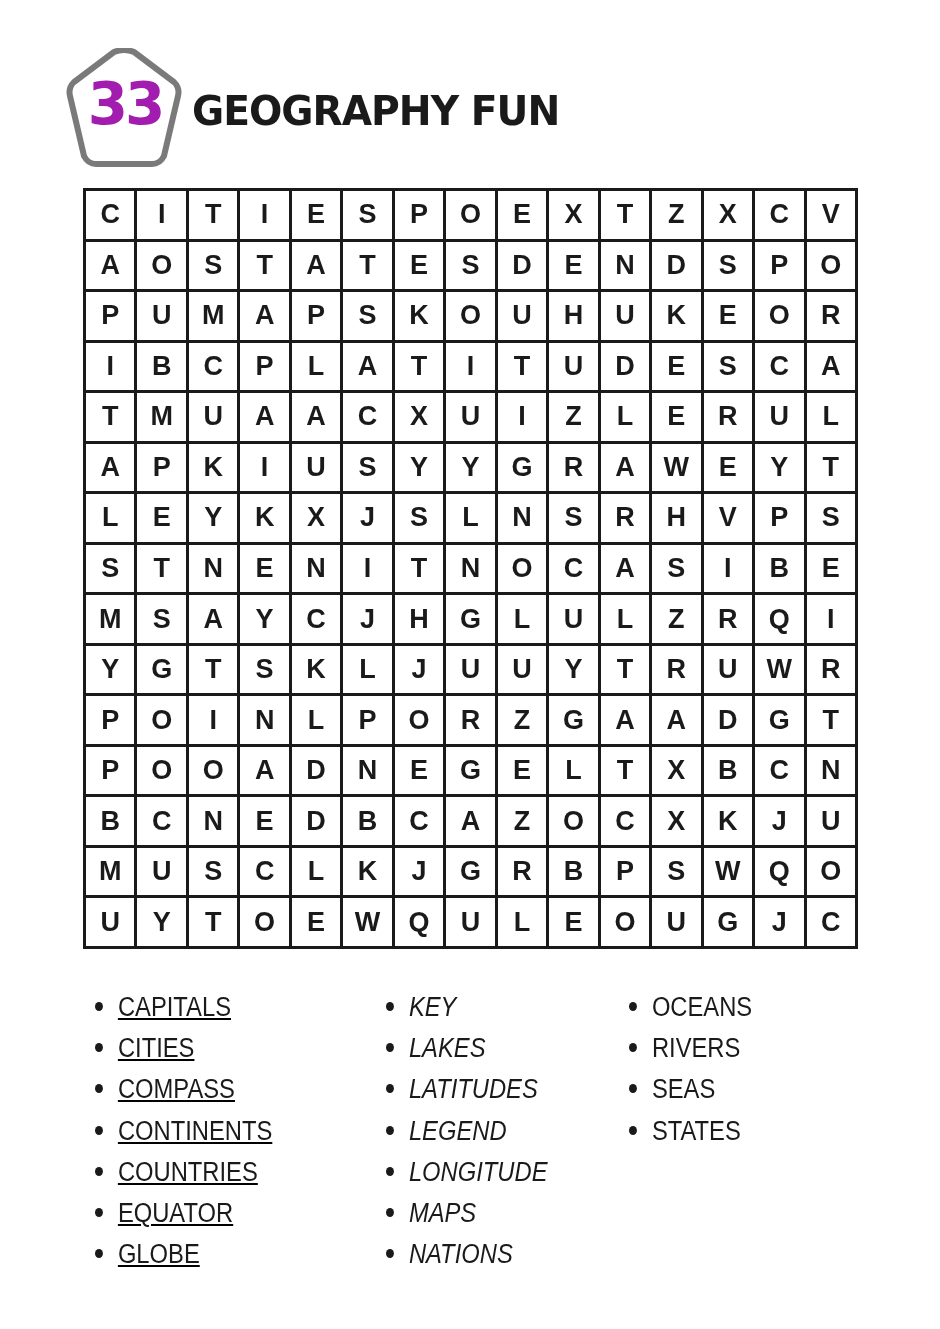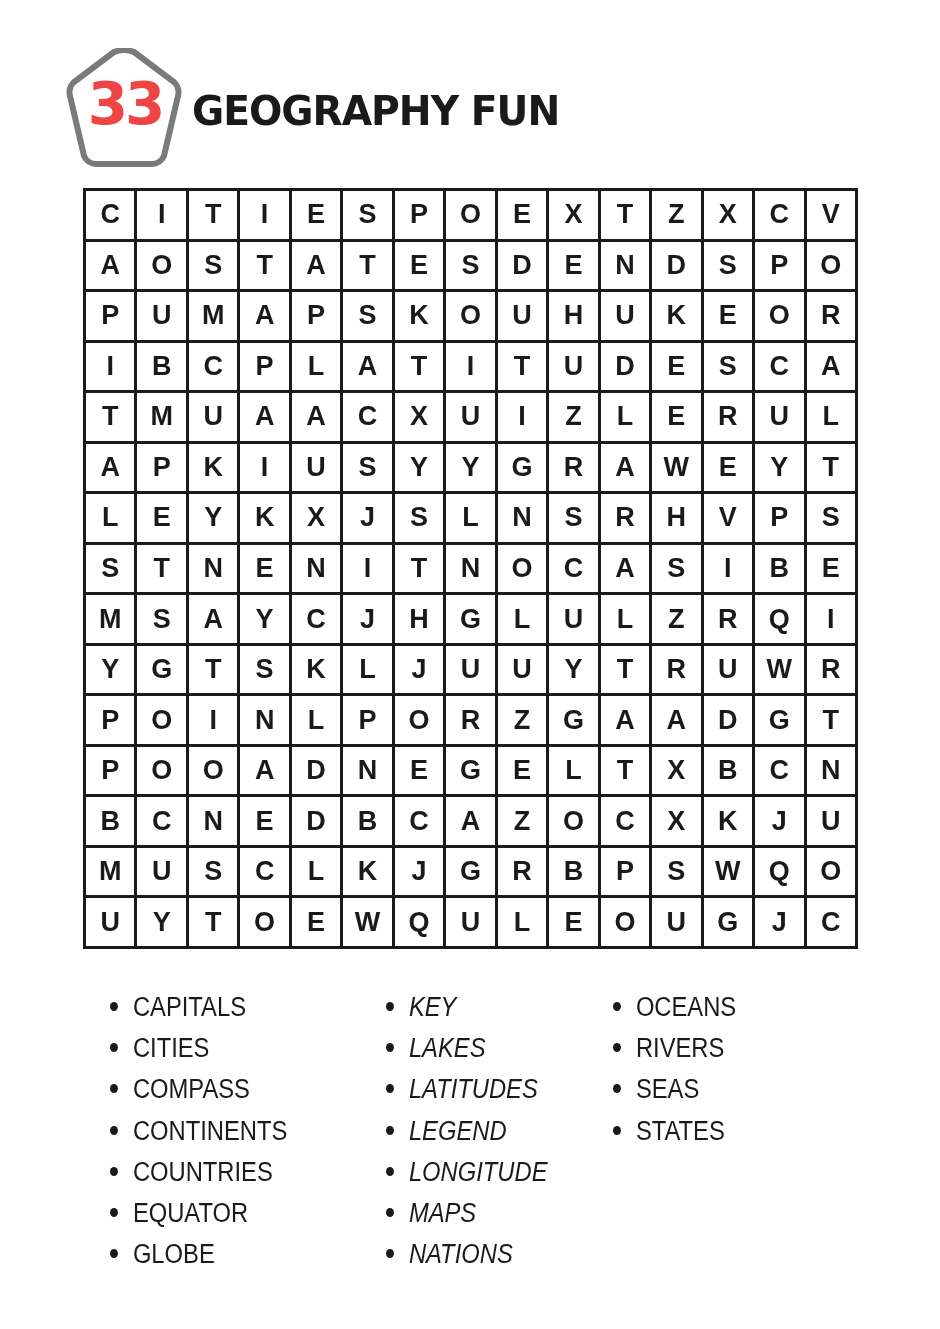--- a/index.html
+++ b/index.html
@@ -1,19 +1,19 @@
 <!DOCTYPE html>
 <html><head>
   <meta charset="utf-8">
   <style>
     html, body { margin: 0; padding: 0; background: #ffffff; }
     body { width: 940px; height: 1329px; position: relative; overflow: hidden; font-family: "Liberation Sans", sans-serif; }
     .badge { position: absolute; left: 64px; top: 48px; width: 114px; height: 120px; }
     .badge svg { position: absolute; left: 0; top: 0; }
-    .badge-num { position: absolute; left: 0; top: 22px; width: 122px; text-align: center; font-family: "DejaVu Sans", sans-serif; font-weight: bold; font-size: 58px; color: #ef4444; letter-spacing: -3px; }
+    .badge-num { position: absolute; left: 0; top: 22px; width: 122px; text-align: center; font-family: "DejaVu Sans", sans-serif; font-weight: bold; font-size: 58px; color: #a21caf; letter-spacing: -3px; }
     .title { position: absolute; left: 192px; top: 88px; font-family: "DejaVu Sans", sans-serif; font-weight: bold; font-size: 40px; color: #1a1a1a; letter-spacing: -1px; transform: scaleX(0.98); transform-origin: left; }
     .grid { position: absolute; left: 83px; top: 188px; width: 775px; height: 761px; border: 3px solid #1a1a1a; box-sizing: border-box; display: grid; grid-template-columns: repeat(15, 1fr); grid-template-rows: repeat(15, 1fr); background: #1a1a1a; gap: 3px; }
     .cell { background: #fff; display: flex; align-items: center; justify-content: center; font-family: "Liberation Sans", sans-serif; font-weight: bold; font-size: 27px; color: #1a1a1a; cursor: pointer; }
     .words { position: absolute; top: 988px; }
     .col { position: absolute; top: 0; }
     .word { position: relative; height: 41.2px; line-height: 38px; font-family: "Liberation Sans", sans-serif; font-size: 27px; color: #1a1a1a; padding-left: 26px; white-space: nowrap; transform: scaleX(0.88); transform-origin: left; }
     .bullet { position: absolute; left: 0; top: 14px; width: 9px; height: 9px; background: #1a1a1a; border-radius: 50%; }
   </style>
 </head>
 <body>
@@ -249,37 +249,37 @@
     <div class="cell">L</div>
     <div class="cell">E</div>
     <div class="cell">O</div>
     <div class="cell">U</div>
     <div class="cell">G</div>
     <div class="cell">J</div>
     <div class="cell">C</div>
   </div>
 
 <div class="words">
-  <div class="col" id="col0" style="left:110px;">
+  <div class="col" id="col0" style="left:95px;text-decoration:underline;">
       <div class="word"><span class="bullet"></span><span>CAPITALS</span></div>
       <div class="word"><span class="bullet"></span><span>CITIES</span></div>
       <div class="word"><span class="bullet"></span><span>COMPASS</span></div>
       <div class="word"><span class="bullet"></span><span>CONTINENTS</span></div>
       <div class="word"><span class="bullet"></span><span>COUNTRIES</span></div>
       <div class="word"><span class="bullet"></span><span>EQUATOR</span></div>
       <div class="word"><span class="bullet"></span><span>GLOBE</span></div>
     </div>
   <div class="col" id="col1" style="left:386px;font-style:italic;">
       <div class="word"><span class="bullet"></span><span>KEY</span></div>
       <div class="word"><span class="bullet"></span><span>LAKES</span></div>
       <div class="word"><span class="bullet"></span><span>LATITUDES</span></div>
       <div class="word"><span class="bullet"></span><span>LEGEND</span></div>
       <div class="word"><span class="bullet"></span><span>LONGITUDE</span></div>
       <div class="word"><span class="bullet"></span><span>MAPS</span></div>
       <div class="word"><span class="bullet"></span><span>NATIONS</span></div>
     </div>
-  <div class="col" id="col2" style="left:613px;">
+  <div class="col" id="col2" style="left:629px;">
       <div class="word"><span class="bullet"></span><span>OCEANS</span></div>
       <div class="word"><span class="bullet"></span><span>RIVERS</span></div>
       <div class="word"><span class="bullet"></span><span>SEAS</span></div>
       <div class="word"><span class="bullet"></span><span>STATES</span></div>
     </div>
 </div>
 
 </body></html>

